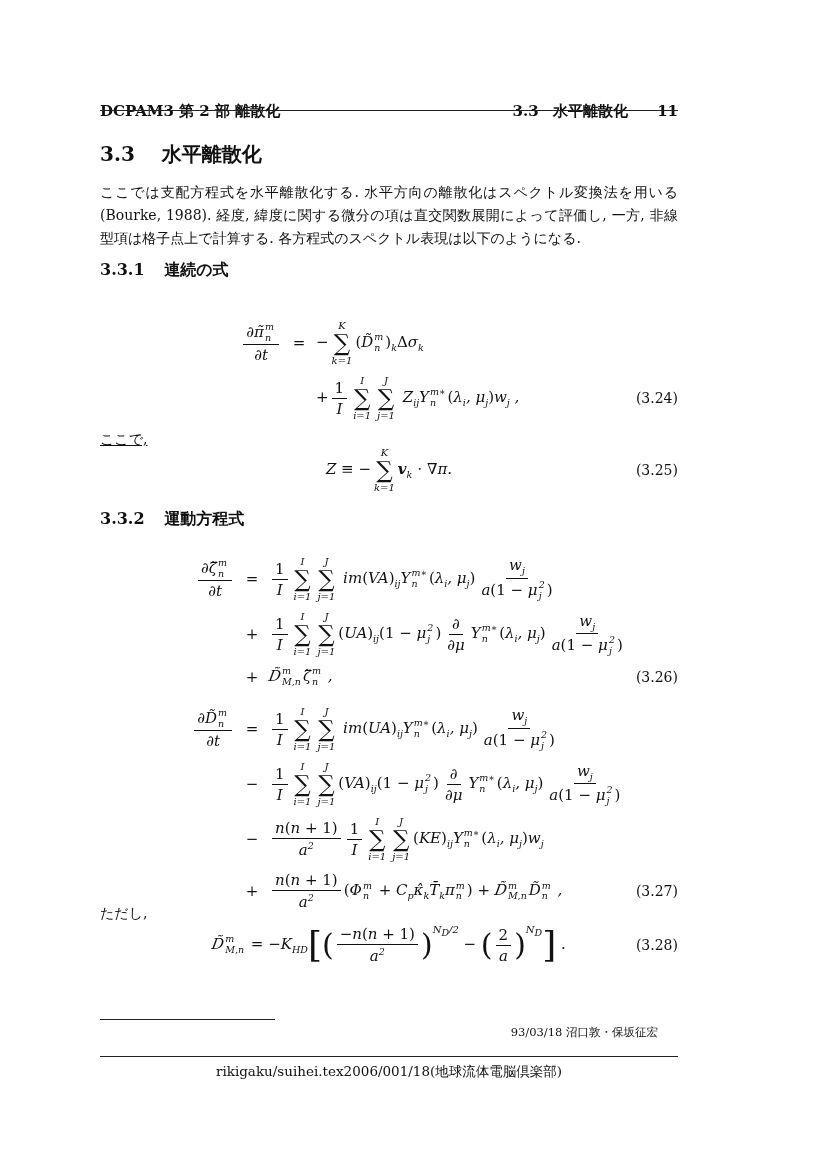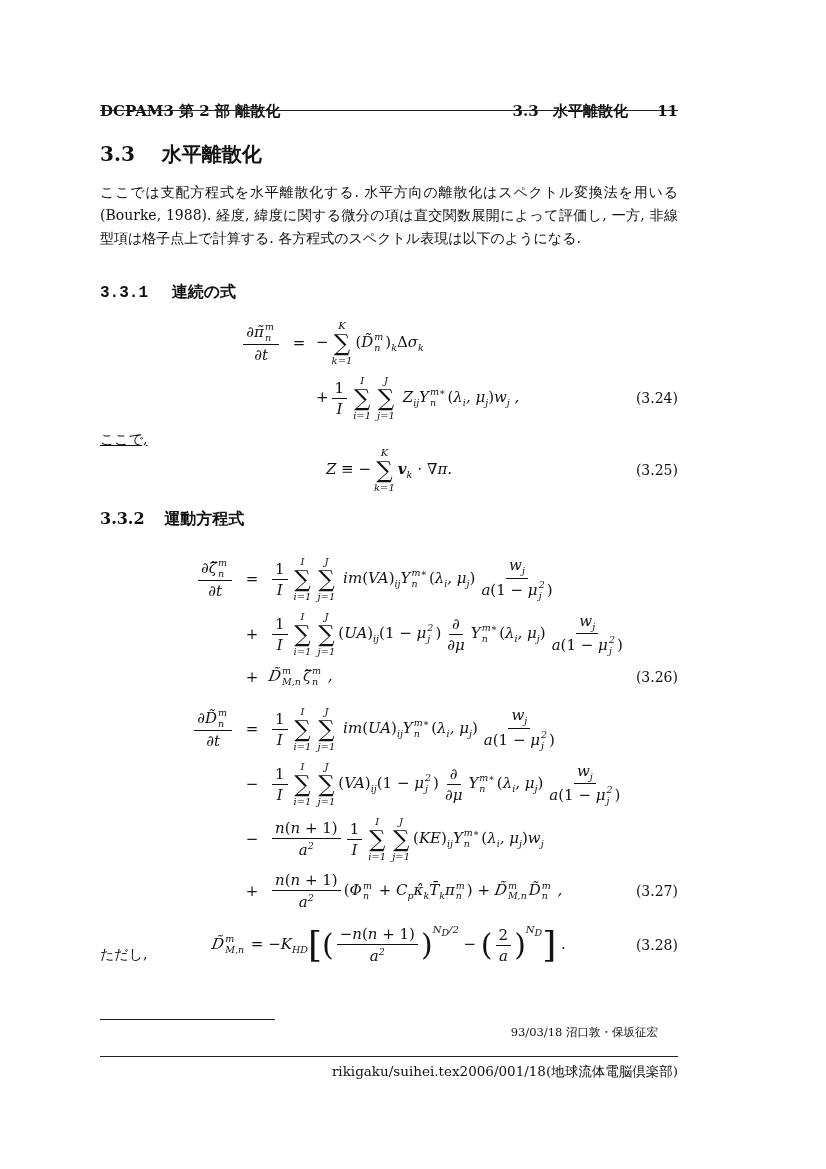--- a/index.html
+++ b/index.html
@@ -15,33 +15,33 @@
   .header{top:87px;display:flex;justify-content:space-between;align-items:baseline;
           font-weight:bold;font-size:15px;gap:13px;}
   .hr-right span{display:inline-block;}
   .hr-sec{margin-right:9px;}
   .hr-page{margin-left:24px;margin-top:15px;}
   .rule{height:1px;background:#222;}
   .header-rule{top:110px;}
   .footer-rule{top:1056px;}
   .footnote-rule{top:1019px;width:175px;}
   .footnote{top:1025px;left:18px;width:540px;font-size:11.5px;text-align:right;}
-  .footer{top:1063px;display:flex;justify-content:flex-end;font-size:13.5px;}
+  .footer{top:1063px;display:flex;justify-content:center;font-size:13.5px;}
 
   
   .section{top:141px;font-size:20px;font-weight:bold;}
   .section .gap{margin-left:20px;}
   .subsec{font-size:16px;font-weight:bold;}
   .subsec .gap{margin-left:14px;}
-  .subsec1{top:282px;font-family:Liberation Mono, monospace;}
+  .subsec1{top:260px;}
   .subsec2{top:509px;}
   .para{top:181px;font-size:14px;line-height:23px;text-align:justify;}
   .lead{font-size:14px;}
   .kokode{top:431px;text-decoration:underline;}
-  .tadashi{top:946px;}
+  .tadashi{top:905px;}
 
   
   .eq{font-size:15px;font-style:italic;}
   .eq324{top:320px;}
   .eq325{top:447px;}
   .eq326{top:556px;}
   .eq327{top:706px;}
   .eq328{top:924px;}
   .eqrow{position:relative;display:flex;align-items:center;margin-bottom:9px;}
   .eqrow.center{justify-content:center;}

